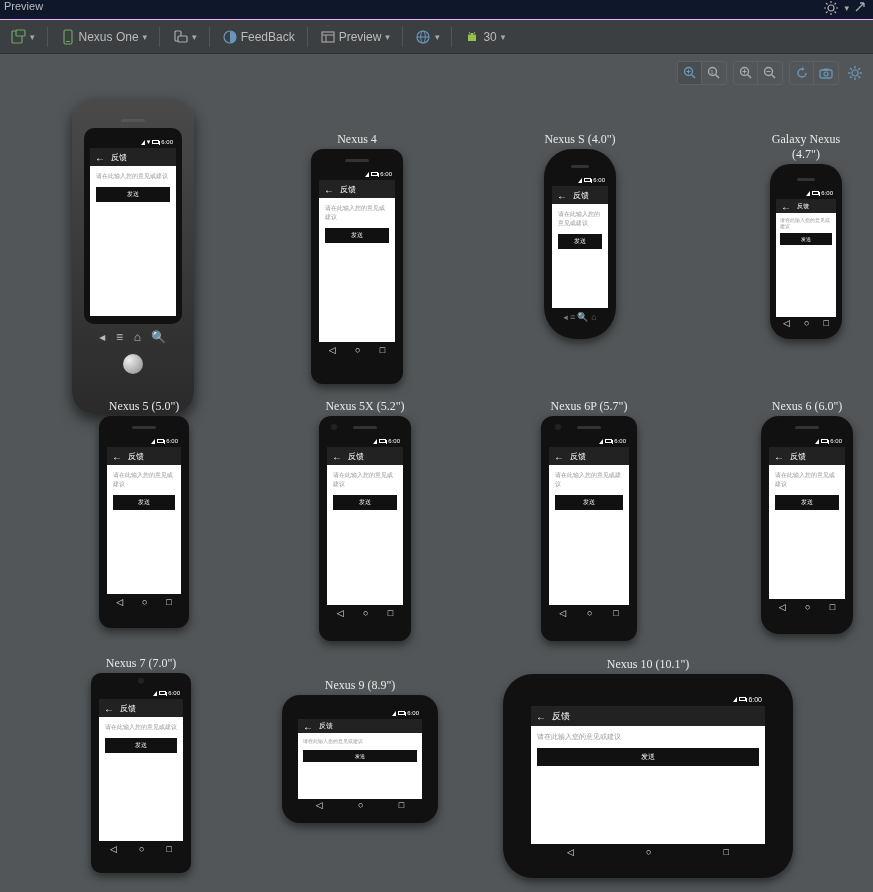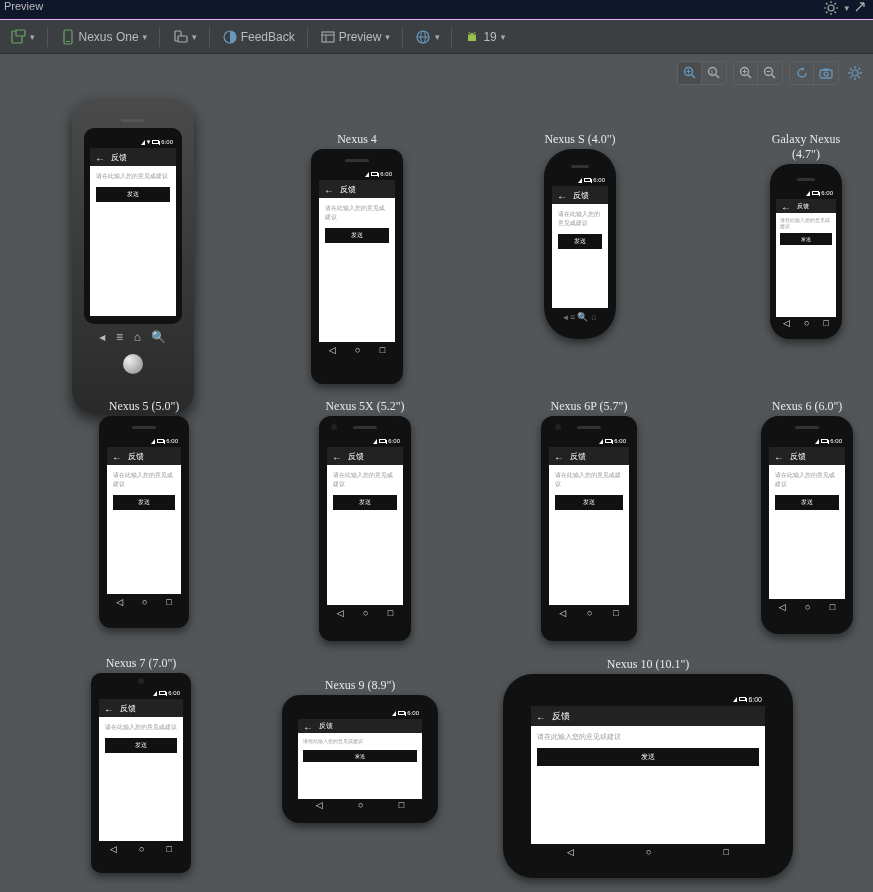--- a/index.html
+++ b/index.html
@@ -147,21 +147,21 @@
   <div class="tb-item">
     <span class="icon">
         <svg viewBox="0 0 16 16">
           <path d="M4 7 a4 3 0 0 1 8 0 v5 h-8z" fill="#97c04f"></path>
           <circle cx="6" cy="5.3" r=".7" fill="#3c3f41"></circle>
           <circle cx="10" cy="5.3" r=".7" fill="#3c3f41"></circle>
           <line x1="5" y1="3" x2="6" y2="4.3" stroke="#97c04f" stroke-width="1"></line>
           <line x1="11" y1="3" x2="10" y2="4.3" stroke="#97c04f" stroke-width="1"></line>
         </svg>
       </span>
-    <span>19</span>
+    <span>30</span>
     <span class="drop">▾</span>
   </div>
 </div>
 
 <div class="canvas">
 
   <div class="actions-row">
     <div class="act-group">
       <div class="act act-sel">
           <svg width="16" height="16" viewBox="0 0 16 16">

